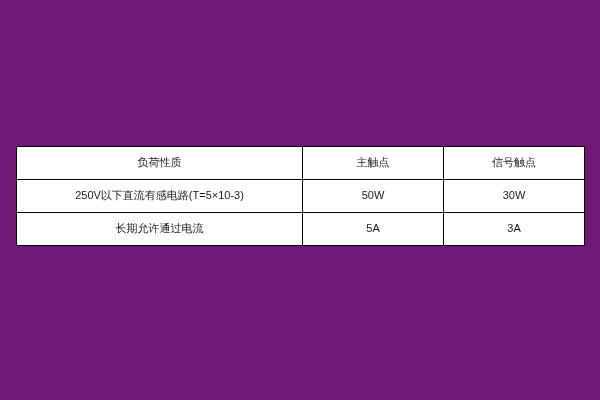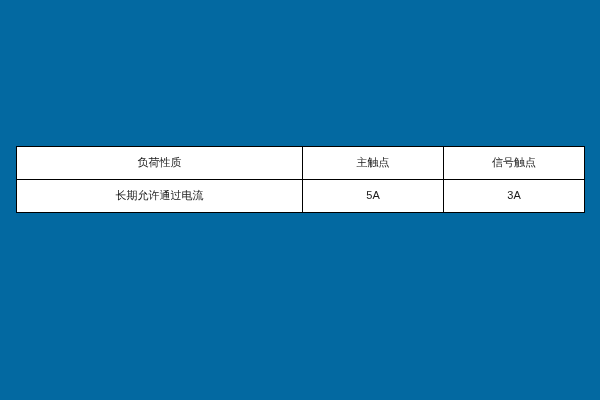--- a/index.html
+++ b/index.html
@@ -10,21 +10,21 @@
     width: 600px;
     height: 400px;
     background: #ffffff;
     font-family: "Liberation Sans", "DejaVu Sans", sans-serif;
     overflow: hidden;
   }
   .page {
     position: relative;
     width: 600px;
     height: 400px;
-    background: #0369a1;
+    background: #701a75;
   }
   .table-wrap {
     position: absolute;
     left: 16px;
     top: 146px;
     width: 568px;
   }
   table.spec-table {
     border-collapse: collapse;
     width: 568px;
@@ -59,20 +59,25 @@
         <col class="c2">
         <col class="c3">
       </colgroup>
       <tbody>
         <tr>
           <td>负荷性质</td>
           <td>主触点</td>
           <td>信号触点</td>
         </tr>
         <tr>
+          <td>250V以下直流有感电路(T=5×10-3)</td>
+          <td>50W</td>
+          <td>30W</td>
+        </tr>
+        <tr>
           <td>长期允许通过电流</td>
           <td>5A</td>
           <td>3A</td>
         </tr>
       </tbody>
     </table>
   </div>
 </div>
 
 </body></html>

